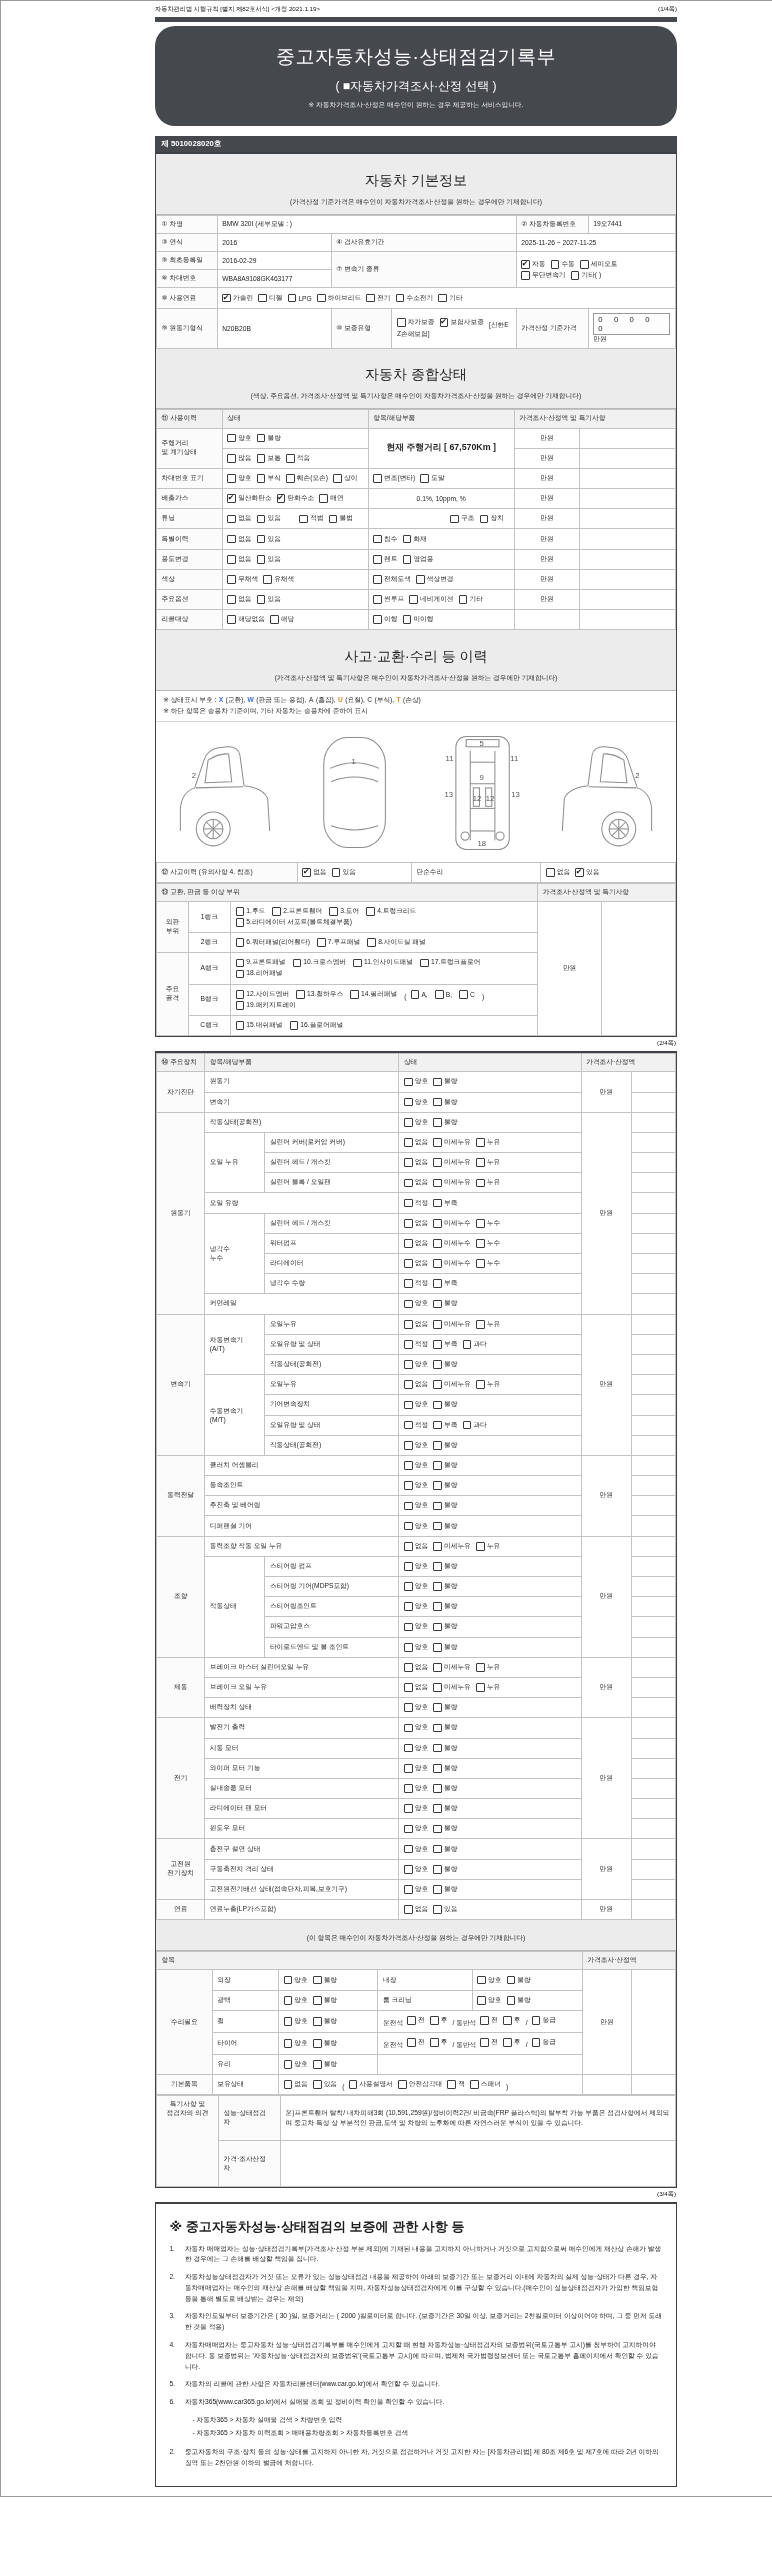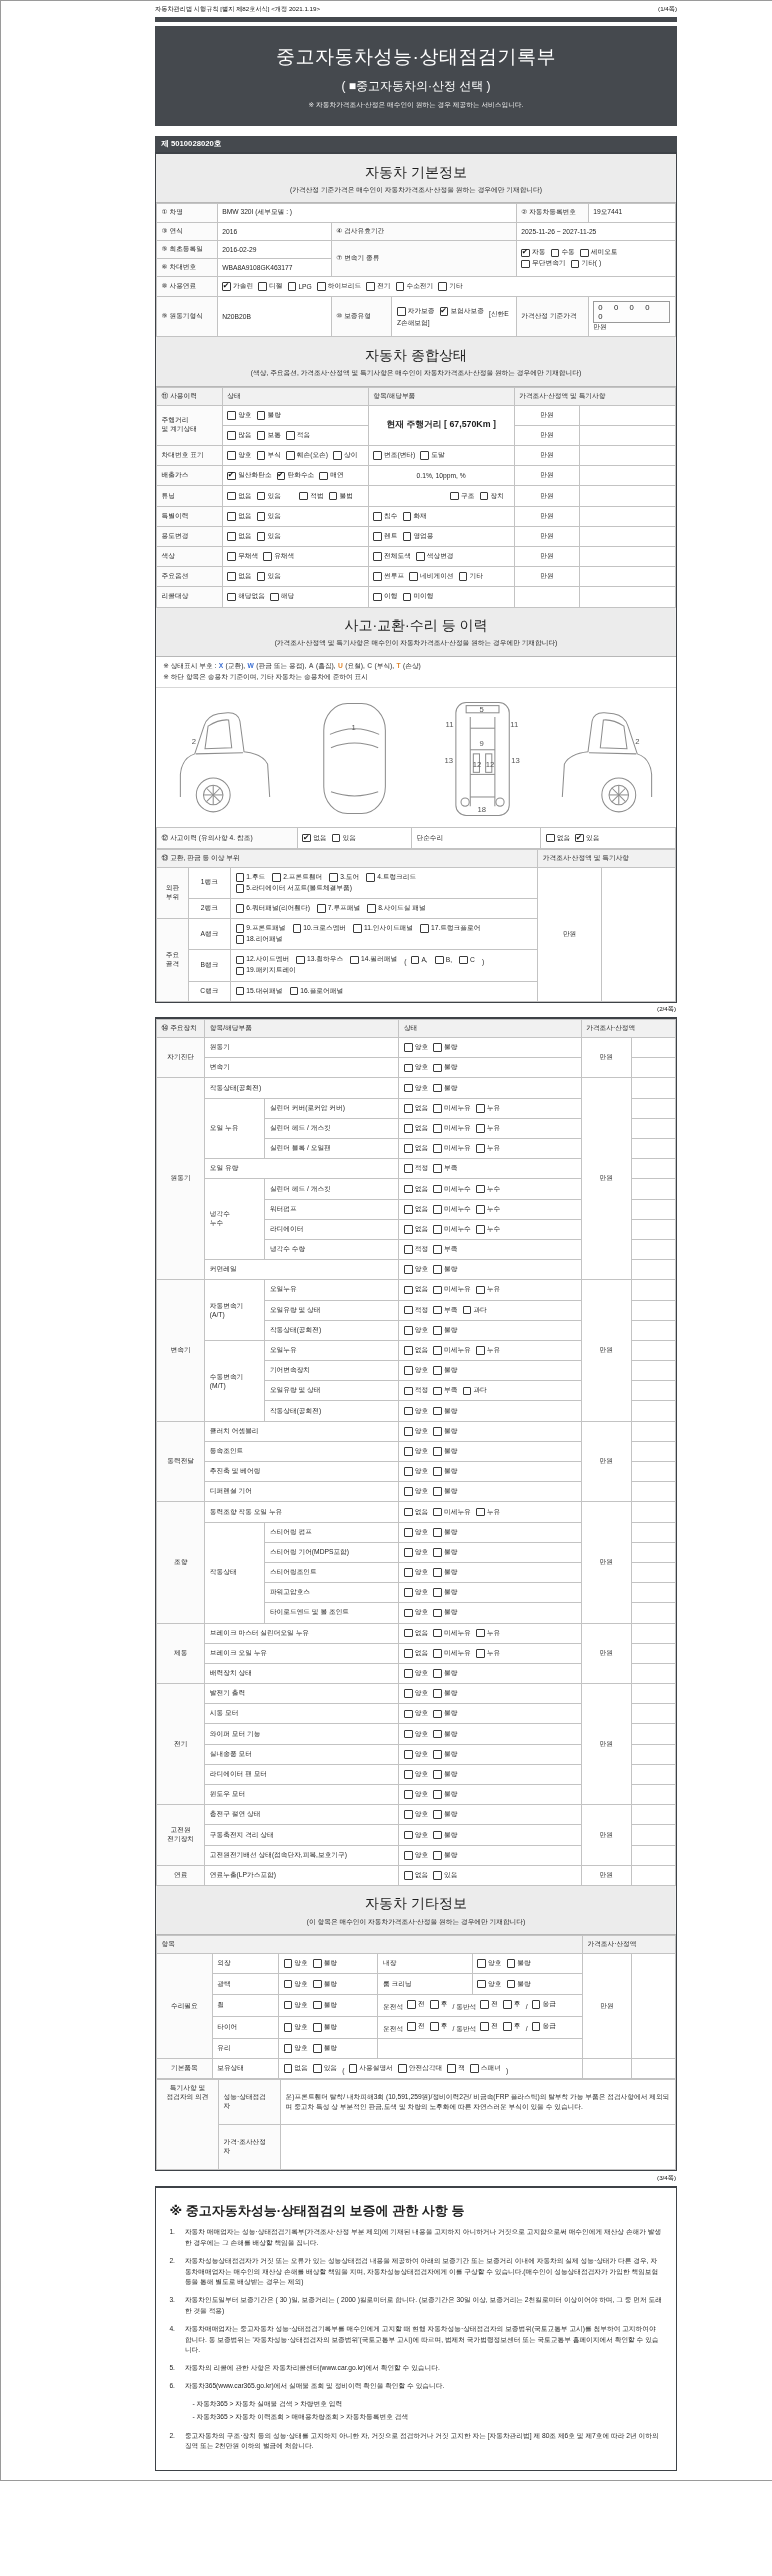--- a/index.html
+++ b/index.html
@@ -5,29 +5,29 @@
 <style>
   html,body{margin:0;padding:0;background:#ffffff;}
   body{width:773px;font-family:"Liberation Sans","DejaVu Sans",sans-serif;color:#1d1d1d;border:0.5px solid #9a9a9a;box-sizing:border-box;}
   .page{width:522px;margin-left:154px;padding-bottom:9.3px;}
   .topline{display:flex;justify-content:space-between;font-size:6.2px;padding:4.1px 0 1.5px;color:#111;}
   .marker{text-align:right;font-size:6.2px;padding:2.1px 1px 3.1px;color:#111;}
   
   .titleblock{margin-top:1px;}
   .tb-top{height:5.2px;background:#45494e;}
   .tb-stripe{height:4.6px;background:#ffffff;}
-  .tb-main{background:#45494e;color:#fff;text-align:center;padding:17.5px 0 15.5px;}
+  .tb-main{background:#45494e;color:#fff;text-align:center;padding:17.5px 0 15.5px;border-radius:20px;}
   .tb-main h1{margin:0;font-size:19px;font-weight:500;letter-spacing:0.5px;}
   .tb-main .tsub{font-size:12px;margin-top:8.2px;}
   .tb-main .tnote{font-size:6.7px;margin-top:6.2px;color:#f0f0f0;}
   .docno{background:#45494e;color:#fff;font-size:7.7px;font-weight:bold;padding:3.1px 6.2px;margin-top:10.3px;}
   
   .sect{border:1px solid #3e4247;border-top:2.6px solid #3e4247;background:#fff;}
   .band{background:#ececec;text-align:center;padding:9.3px 3.1px 7.2px;border-bottom:0.5px solid #b7b7b7;}
-  .band h2{margin:0;font-size:14px;font-weight:500;text-align:center;}
+  .band h2{margin:8px;font-size:14px;font-weight:500;text-align:center;}
   .band .sub{font-size:6.7px;margin-top:4.6px;}
   table{width:100%;border-collapse:collapse;table-layout:fixed;}
   td,th{border:0.5px solid #c3c3c3;font-size:6.7px;padding:4.1px 4.6px;vertical-align:middle;text-align:left;word-break:break-all;}
   th{background:#f1f1f1;font-weight:normal;}
   .lbl{background:#fbfbfb;}
   .pre{white-space:pre-line;}
   .cen{text-align:center;}
   .price{text-align:center;}
   
   .cb{white-space:nowrap;display:inline-flex;align-items:center;margin:1px 5.2px 1px 0;font-size:6.7px;}
@@ -68,21 +68,21 @@
   <div class="topline">
     <span>자동차관리법 시행규칙 [별지 제82호서식] &lt;개정 2021.1.19&gt;</span>
     <span>(1/4쪽)</span>
   </div>
 
   <div class="titleblock">
     <div class="tb-top"></div>
     <div class="tb-stripe"></div>
     <div class="tb-main">
       <h1>중고자동차성능·상태점검기록부</h1>
-      <div class="tsub">( ■중고자동차의·산정 선택 )</div>
+      <div class="tsub">( ■자동차가격조사·산정 선택 )</div>
       <div class="tnote">※ 자동차가격조사·산정은 매수인이 원하는 경우 제공하는 서비스입니다.</div>
     </div>
   </div>
 
   <div class="docno">제 5010028020호</div>
 
   <section class="sect">
     <div class="band">
       <h2>자동차 기본정보</h2>
       <div class="sub">(가격산정 기준가격은 매수인이 자동차가격조사·산정을 원하는 경우에만 기재합니다)</div>
@@ -618,21 +618,20 @@
             <td class="lbl pre cen" rowspan="1">연료</td>
             <td colspan="2">연료누출(LP가스포함)</td>
             <td><label class="cb"><span class="bx"></span>없음</label><label class="cb"><span class="bx"></span>있음</label></td>
             <td class="price" rowspan="1">만원</td>
             <td></td>
           </tr>
         </tbody>
     </table>
 
     <div class="band">
-      <h2>자동차 기타정보</h2>
       <div class="sub">(이 항목은 매수인이 자동차가격조사·산정을 원하는 경우에만 기재합니다)</div>
     </div>
     <table>
       <colgroup>
           <col style="width:52px">
           <col style="width:62px">
           <col style="width:93px">
           <col style="width:88px">
           <col style="width:103px">
           <col style="width:46px">

